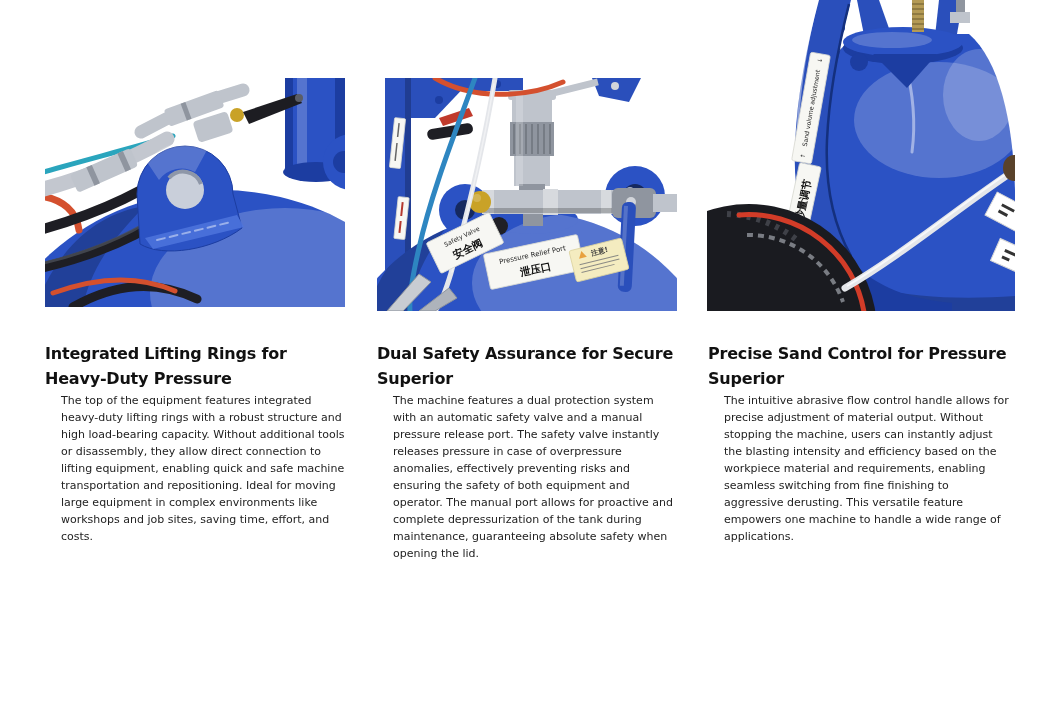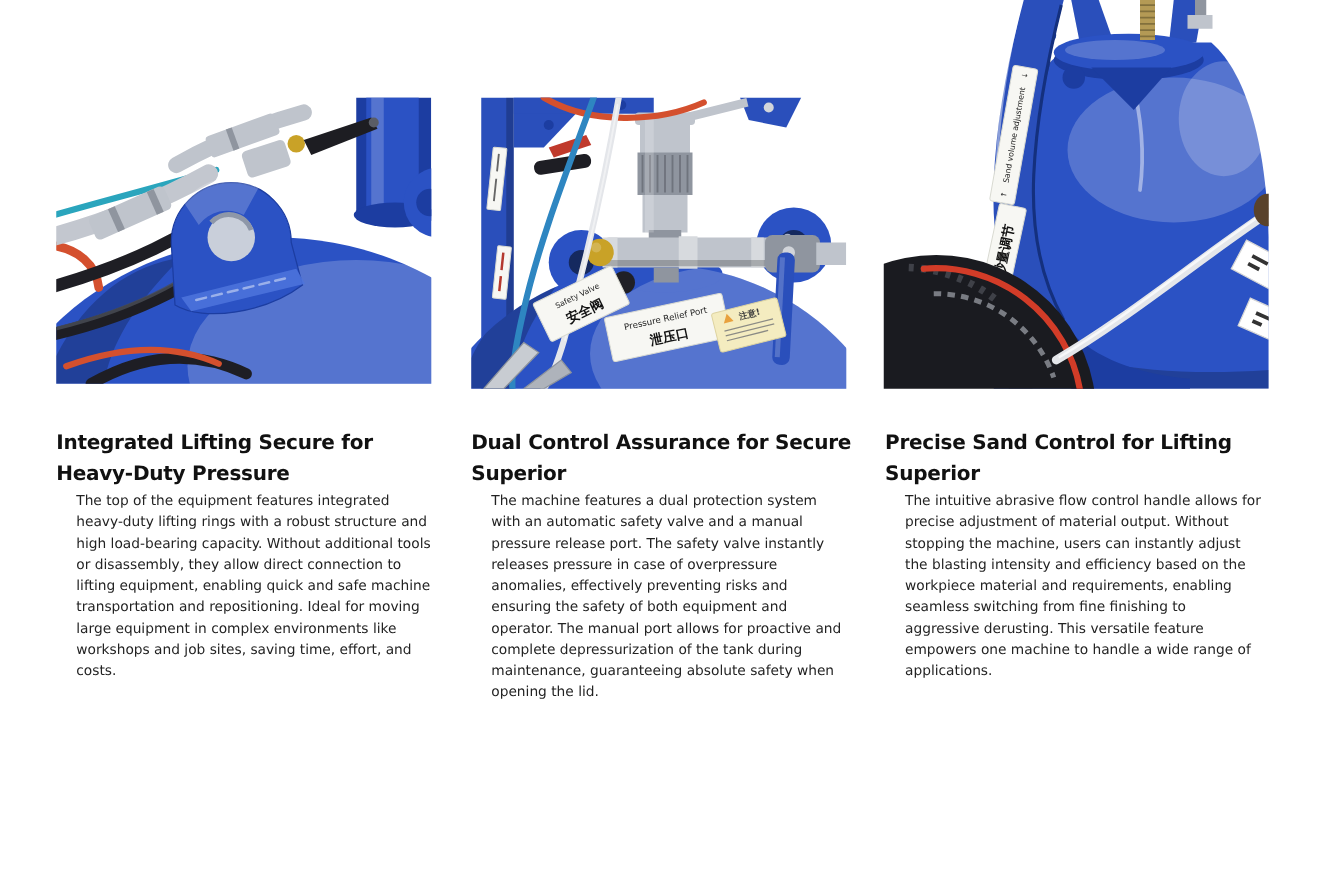--- a/index.html
+++ b/index.html
@@ -294,35 +294,35 @@
         <g transform="translate(303,256) rotate(24)">
           <rect x="-16" y="-12" width="32" height="24" fill="#ffffff" stroke="#d5d5d5"></rect>
           <path d="M-7,-3 H5 M-7,4 H1" stroke="#333" stroke-width="3"></path>
         </g>
       </g>
     </svg>
   </div>
 
   <div class="textcol" id="text1">
     <h3>
-      <span>Integrated Lifting Secure for</span>
+      <span>Integrated Lifting Rings for</span>
       <span>Heavy-Duty Pressure</span>
     </h3>
     <p>The top of the equipment features integrated heavy-duty lifting rings with a robust structure and high load-bearing capacity. Without additional tools or disassembly, they allow direct connection to lifting equipment, enabling quick and safe machine transportation and repositioning. Ideal for moving large equipment in complex environments like workshops and job sites, saving time, effort, and costs.</p>
   </div>
 
   <div class="textcol" id="text2">
     <h3>
-      <span>Dual Control Assurance for Secure</span>
+      <span>Dual Safety Assurance for Secure</span>
       <span>Superior</span>
     </h3>
     <p>The machine features a dual protection system with an automatic safety valve and a manual pressure release port. The safety valve instantly releases pressure in case of overpressure anomalies, effectively preventing risks and ensuring the safety of both equipment and operator. The manual port allows for proactive and complete depressurization of the tank during maintenance, guaranteeing absolute safety when opening the lid.</p>
   </div>
 
   <div class="textcol" id="text3">
     <h3>
-      <span>Precise Sand Control for Lifting</span>
+      <span>Precise Sand Control for Pressure</span>
       <span>Superior</span>
     </h3>
     <p>The intuitive abrasive flow control handle allows for precise adjustment of material output. Without stopping the machine, users can instantly adjust the blasting intensity and efficiency based on the workpiece material and requirements, enabling seamless switching from fine finishing to aggressive derusting. This versatile feature empowers one machine to handle a wide range of applications.</p>
   </div>
 
 </div>
 
 </body></html>

